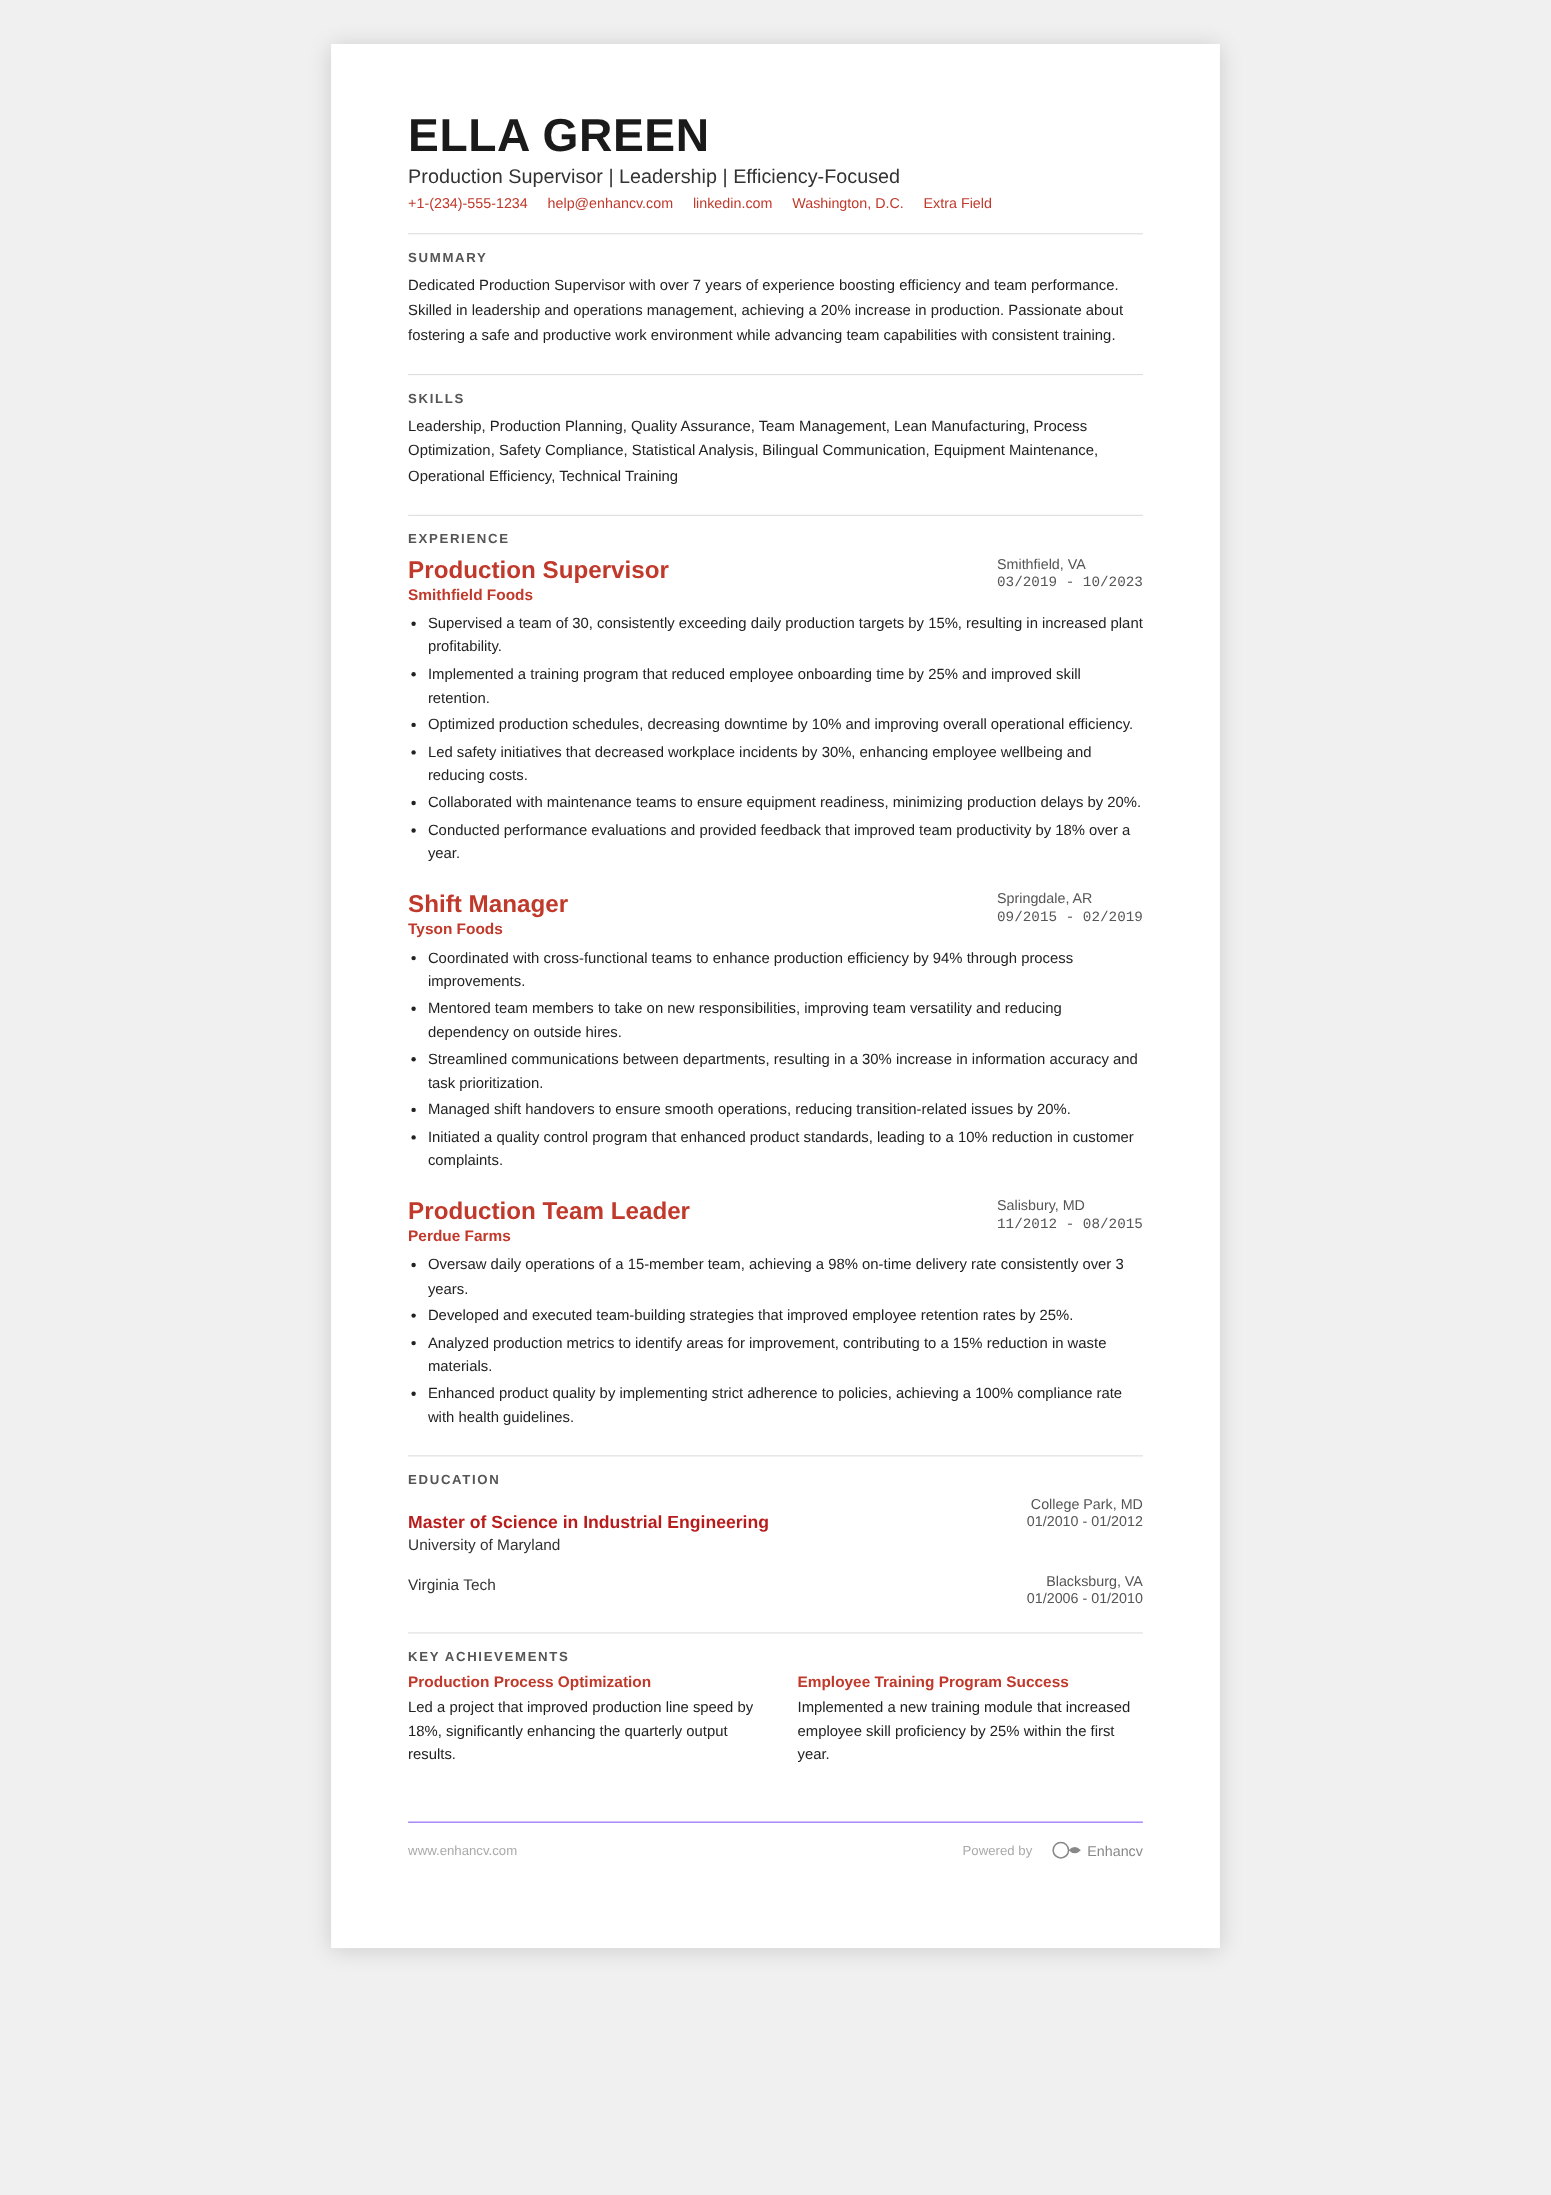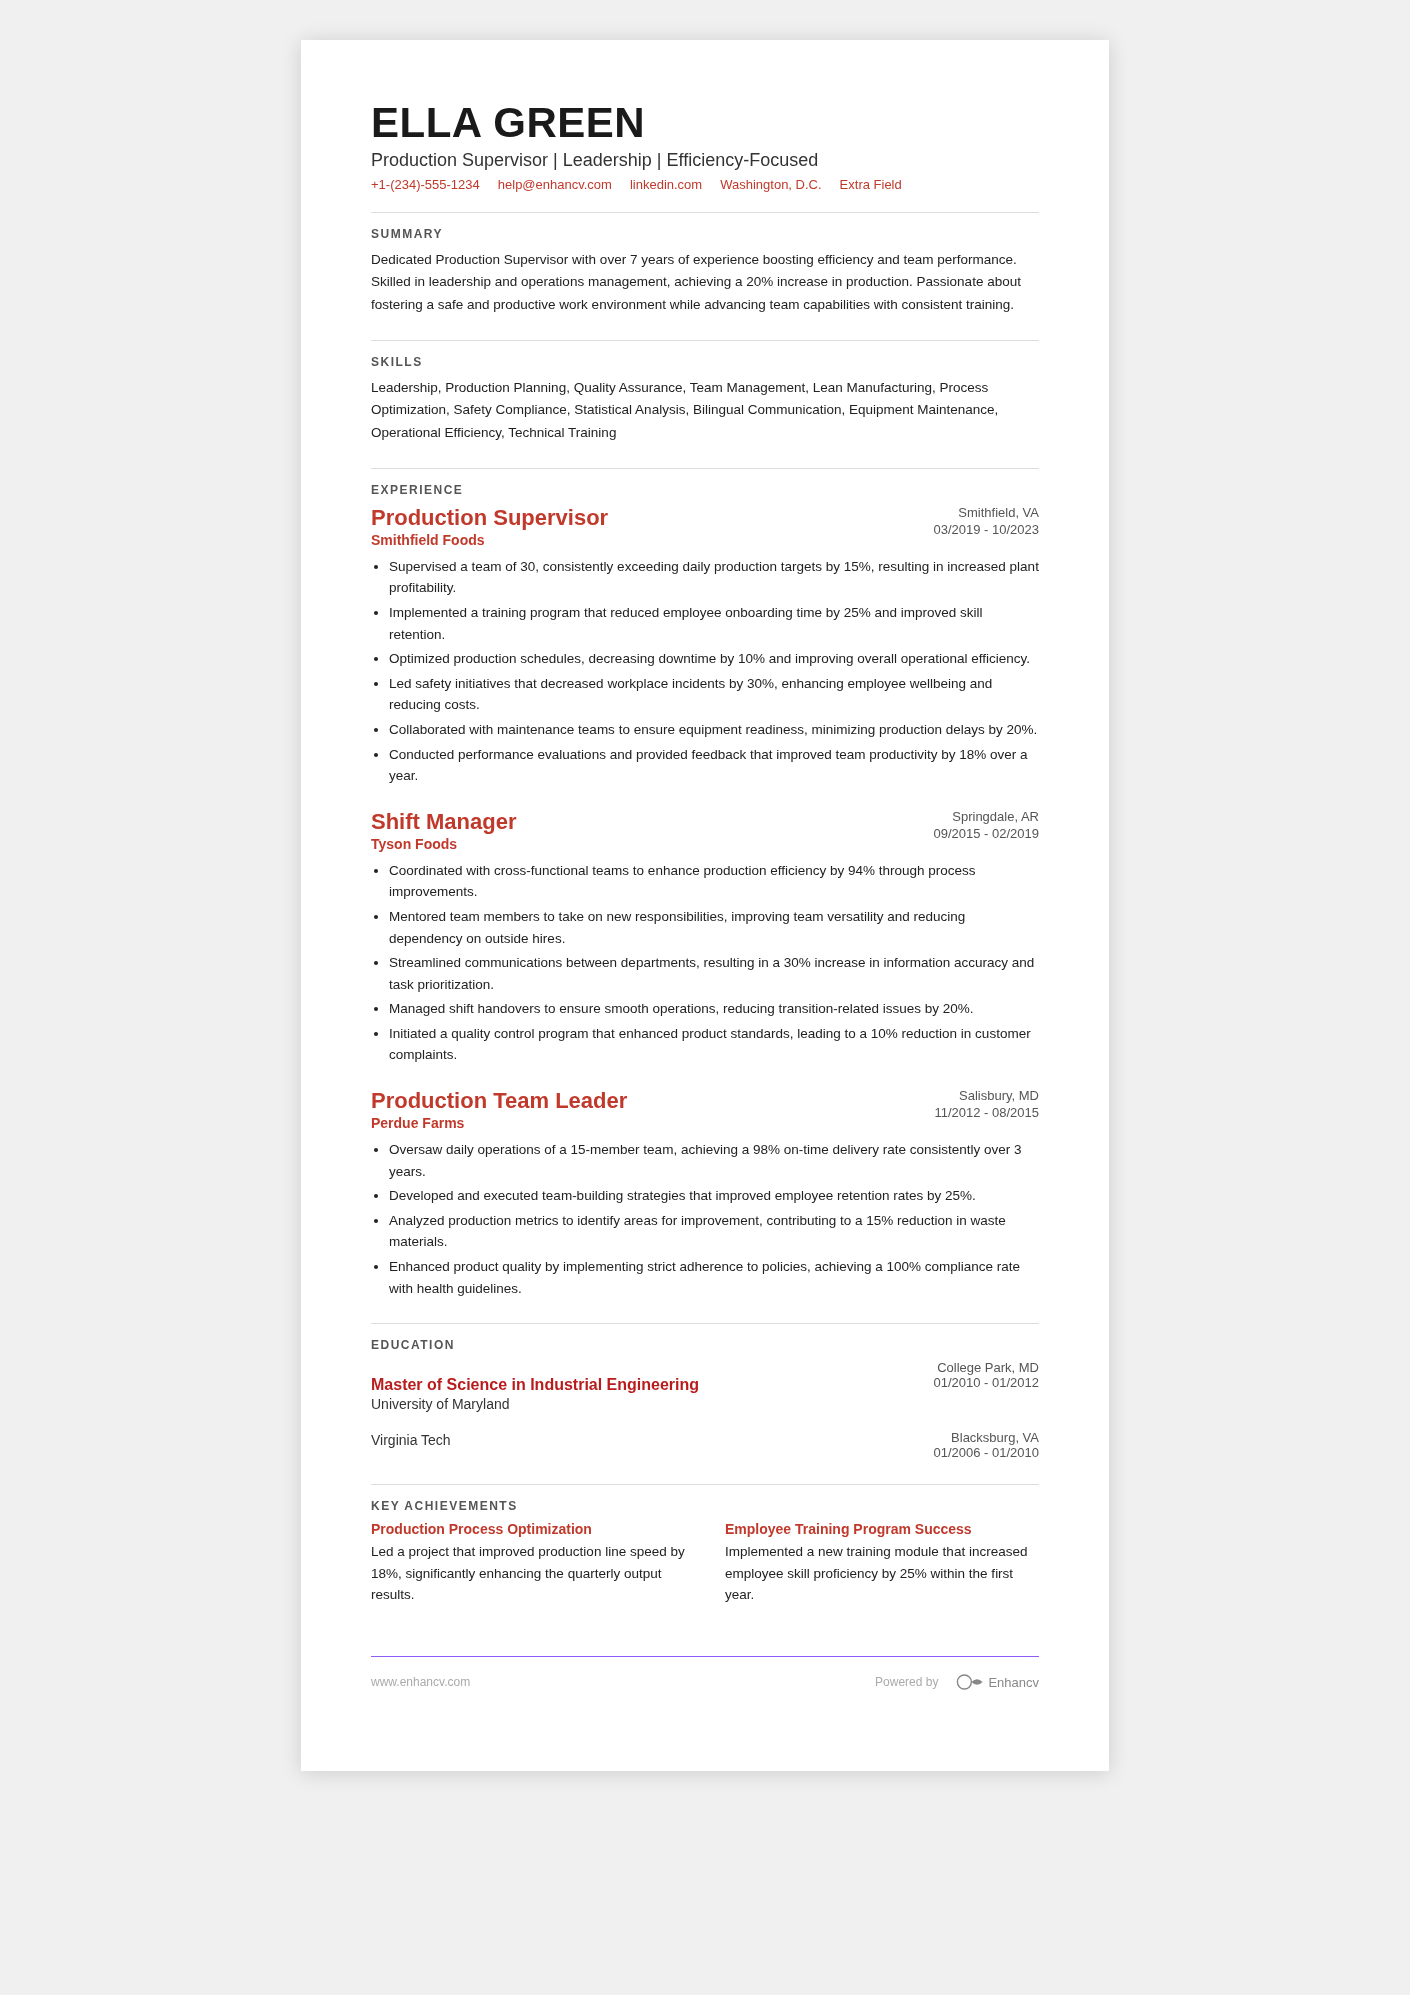--- a/index.html
+++ b/index.html
@@ -79,33 +79,32 @@
     .entry-title {
       font-size: 22px;
       font-weight: 700;
       color: #c0392b;
       font-family: Arial, sans-serif;
     }
     .entry-location {
       font-size: 13px;
       color: #555;
       font-family: Arial, sans-serif;
-      text-align: right;
     }
     .entry-company {
       font-size: 14px;
       color: #c0392b;
       font-family: Arial, sans-serif;
       font-weight: 600;
       margin-top: 1px;
     }
     .entry-date {
       font-size: 13px;
       color: #555;
-      font-family: Liberation Sans, sans-serif;
+      font-family: Liberation Mono, monospace;
       margin-top: 2px;
     }
     .entry-bullets {
       margin-top: 8px;
       padding-left: 18px;
     }
     .entry-bullets li {
       font-size: 13.5px;
       color: #222;
       line-height: 1.6;

